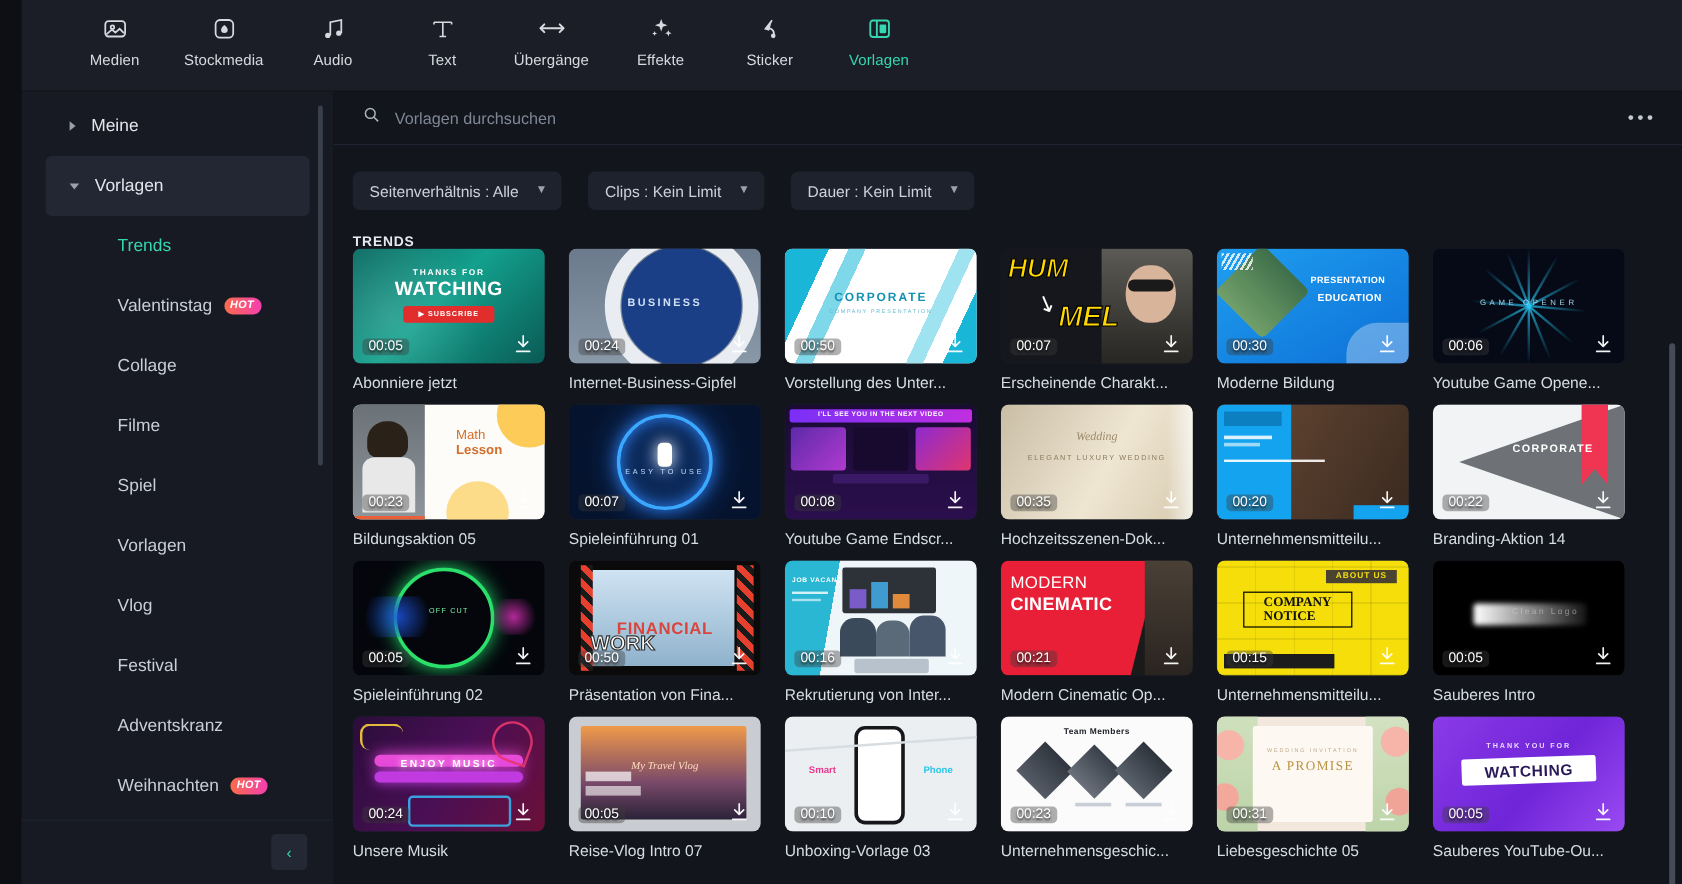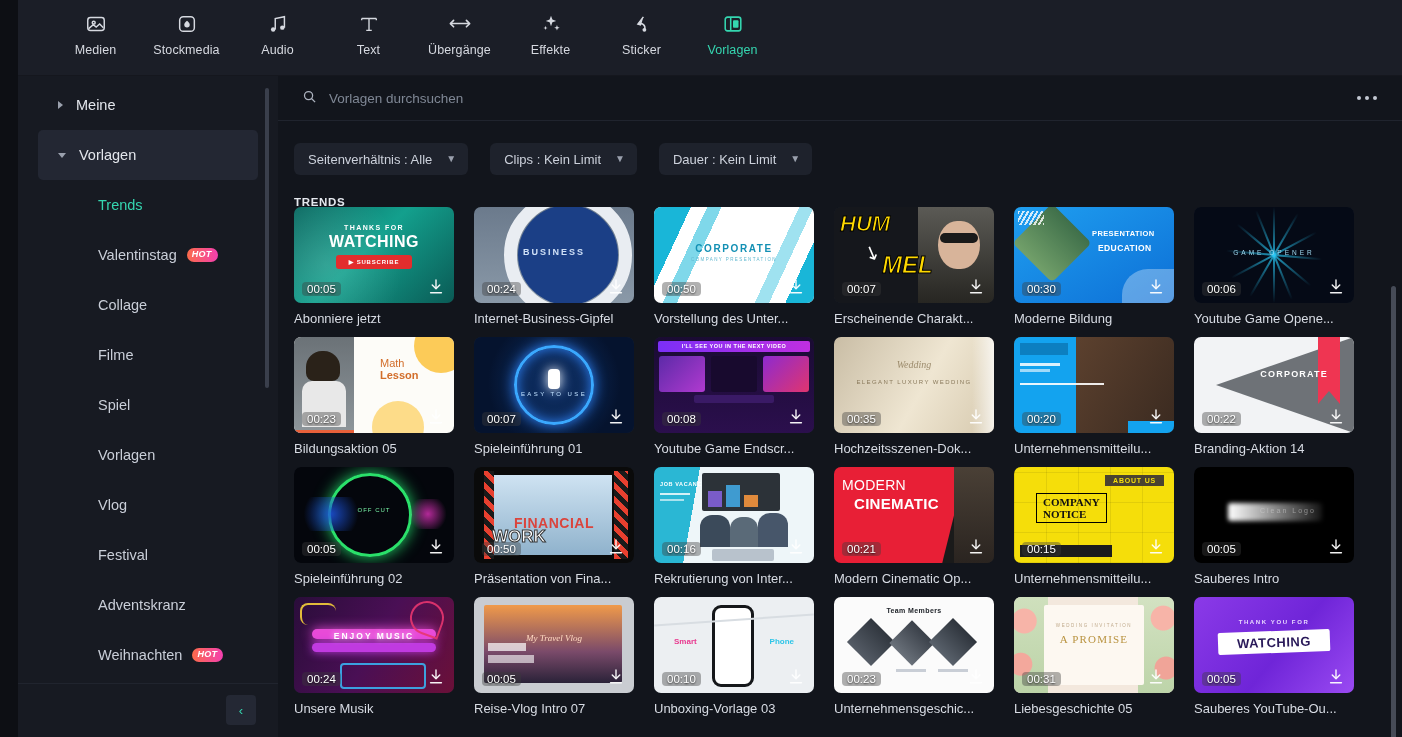--- a/index.html
+++ b/index.html
@@ -581,39 +581,39 @@
                 <path d="M5.5 19h13"></path>
               </svg>
             </div>
             <div class="cname">Rekrutierung von Inter...</div>
           </div>
           <div class="card">
             <div class="thumb">
               <div style="position:absolute;inset:0;background:#1a1a1a"></div>
     <div style="position:absolute;left:0;top:0;width:132px;height:96px;background:#e81f36;clip-path:polygon(0 0,100% 0,82% 100%,0 100%)"></div>
     <div style="position:absolute;left:8px;top:10px;color:#fff;font-size:14px;font-weight:normal;letter-spacing:.3px">MODERN</div>
-    <div style="position:absolute;left:20px;top:28px;color:#fff;font-size:15px;font-weight:bold;letter-spacing:.3px">CINEMATIC</div>
+    <div style="position:absolute;left:8px;top:28px;color:#fff;font-size:15px;font-weight:bold;letter-spacing:.3px">CINEMATIC</div>
     <div style="position:absolute;right:0;top:0;width:40px;height:96px;background:linear-gradient(#4a4036,#2a2420)"></div>
               <div class="dur">00:21</div>
               <svg class="dl" viewBox="0 0 24 24" fill="none" stroke="#ffffff" stroke-width="1.7" stroke-linecap="round" stroke-linejoin="round">
   <path d="M12 3.5v10"></path>
                 <path d="M7.5 9.5L12 14l4.5-4.5"></path>
                 <path d="M5.5 19h13"></path>
               </svg>
             </div>
             <div class="cname">Modern Cinematic Op...</div>
           </div>
           <div class="card">
             <div class="thumb">
               <div style="position:absolute;inset:0;background:#f5de0a"></div>
     <div style="position:absolute;inset:0;background:
        repeating-linear-gradient(90deg,rgba(0,0,0,.08) 0 1px,transparent 1px 32px),
        repeating-linear-gradient(0deg,rgba(0,0,0,.08) 0 1px,transparent 1px 30px)"></div>
     <div style="position:absolute;right:10px;top:8px;background:#4a4330;color:#f5de0a;font-size:7px;font-weight:bold;padding:2px 8px;letter-spacing:.8px">ABOUT US</div>
-    <div style="position:absolute;left:22px;top:26px;border:1.5px solid #000;padding:2px 6px">
+    <div style="position:absolute;left:22px;top:26px;border:1.5px solid #000;padding:2px 16px">
       <div style="color:#111;font-size:11px;font-weight:bold;font-family:'Liberation Serif',serif">COMPANY</div>
       <div style="color:#111;font-size:11px;font-weight:bold;font-family:'Liberation Serif',serif">NOTICE</div>
     </div>
     <div style="position:absolute;left:6px;bottom:6px;width:92px;height:12px;background:#1c1c1c"></div>
               <div class="dur">00:15</div>
               <svg class="dl" viewBox="0 0 24 24" fill="none" stroke="#ffffff" stroke-width="1.7" stroke-linecap="round" stroke-linejoin="round">
   <path d="M12 3.5v10"></path>
                 <path d="M7.5 9.5L12 14l4.5-4.5"></path>
                 <path d="M5.5 19h13"></path>
               </svg>

